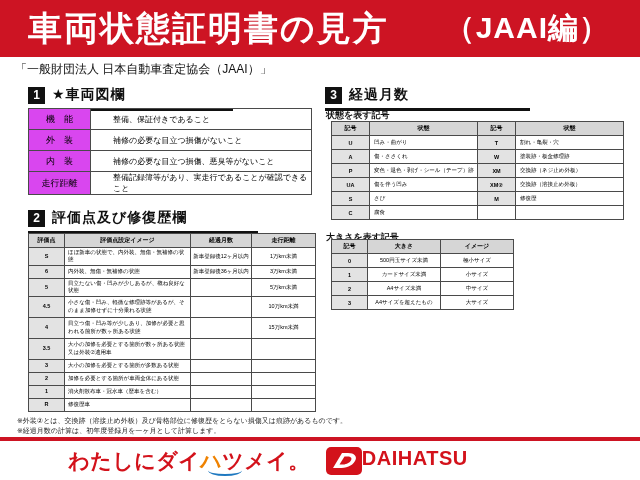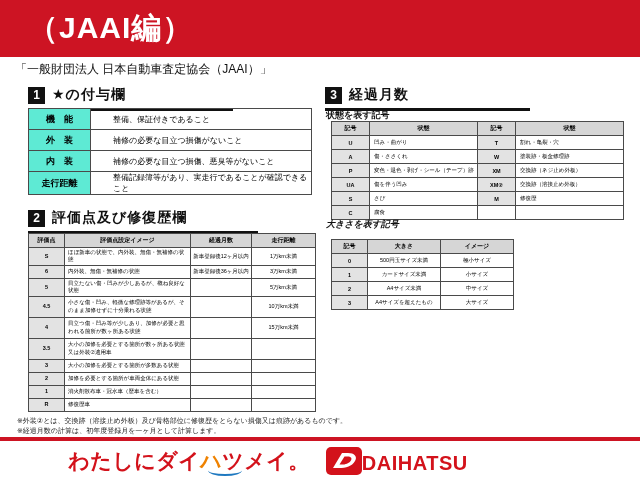--- a/index.html
+++ b/index.html
@@ -21,37 +21,37 @@
   #sec1 { top:86px; left:28px; width:205px; }
   #sec2 { top:209px; left:28px; width:230px; }
   #sec3 { top:86px; left:325px; width:205px; }
 
   table { border-collapse:collapse; table-layout:fixed; }
   td,th { border:1px solid #4a4a4a; overflow:hidden; vertical-align:middle; }
 
   
   #tbl1 { position:absolute; top:108px; left:28px; width:284px; }
   #tbl1 td { height:21px; }
-  #tbl1 .lbl { width:62px; background:#5eead4; text-align:center; font-size:9px; font-weight:bold; }
+  #tbl1 .lbl { width:62px; background:#d946ef; text-align:center; font-size:9px; font-weight:normal; }
   #tbl1 .dsc { font-size:8px; padding-left:22px; }
 
   
   #tbl2 { position:absolute; top:233px; left:28px; width:287px; }
   #tbl2 th { height:14px; background:#d6d6d6; font-size:6px; font-weight:bold; text-align:center; }
   #tbl2 td { height:13px; font-size:5.5px; line-height:1.35; }
   #tbl2 tr.tall td { height:21px; }
   #tbl2 .score { background:#e3e3e3; text-align:center; font-weight:bold; }
   #tbl2 .img { padding:1px 3px; }
   #tbl2 .mon, #tbl2 .dist { text-align:center; }
   .c0 { width:36px; } .c1 { width:126px; } .c2 { width:61px; } .c3 { width:64px; }
 
   
   .cap { position:absolute; font-size:9px; font-weight:bold; color:#111; }
   #cap1 { top:109px; left:326px; }
-  #cap2 { top:218px; left:326px;font-style:italic; }
+  #cap2 { top:231px; left:326px; }
   #tbl3 { position:absolute; top:121px; left:331px; width:292px; }
   #tbl3 th { height:14px; background:#d6d6d6; font-size:6px; font-weight:bold; text-align:center; }
   #tbl3 td { height:14px; font-size:5.5px; }
   #tbl3 .sym { background:#e3e3e3; text-align:center; font-weight:bold; }
   #tbl3 .st { padding-left:4px; }
   .s0 { width:38px; } .s1 { width:108px; }
 
   #tbl4 { position:absolute; top:239px; left:331px; width:182px; }
   #tbl4 th { height:14px; background:#d6d6d6; font-size:6px; font-weight:bold; text-align:center; }
   #tbl4 td { height:14px; font-size:5.5px; text-align:center; }
@@ -60,36 +60,37 @@
 
   .notes { position:absolute; top:416px; left:17px; font-size:7px; line-height:1.45; color:#222; }
 
   .redline { position:absolute; top:437px; left:0; width:640px; height:4px; background:#cd1423; }
 
   .footer { position:absolute; top:441px; left:0; width:536px; height:39px;
             display:flex; align-items:center; justify-content:center; gap:16px; }
   .slogan { font-size:21px; font-weight:bold; letter-spacing:0.5px; position:relative; }
   .slogan::after { content:""; position:absolute; left:58%; bottom:-1px; width:34px; height:9px;
                    border-bottom:2.5px solid #1f79c0; border-radius:50%; }
-  .brandwrap { display:flex; align-items:flex-end; }
+  .brandwrap { display:flex; align-items:flex-start; }
   .dmark { width:36px; height:28px; }
   .brand { color:#d3121b; font-size:20px; font-weight:bold; letter-spacing:0.5px; }
 </style>
 </head>
 <body>
 
 <div class="band">
+  <span class="title">車両状態証明書の見方</span>
   <span class="edition">（JAAI編）</span>
 </div>
 
 <div class="subtitle">「一般財団法人 日本自動車査定協会（JAAI）」</div>
 
 <div class="sec-head" id="sec1">
   <span class="sec-num">1</span>
-  <span class="sec-title">★の付与欄</span>
+  <span class="sec-title">★車両図欄</span>
 </div>
 
 <table id="tbl1">
   <tbody>
       <tr>
     <td class="lbl">機　能</td>
     <td class="dsc">整備、保証付きであること</td>
   </tr>
   <tr>
     <td class="lbl">外　装</td>

